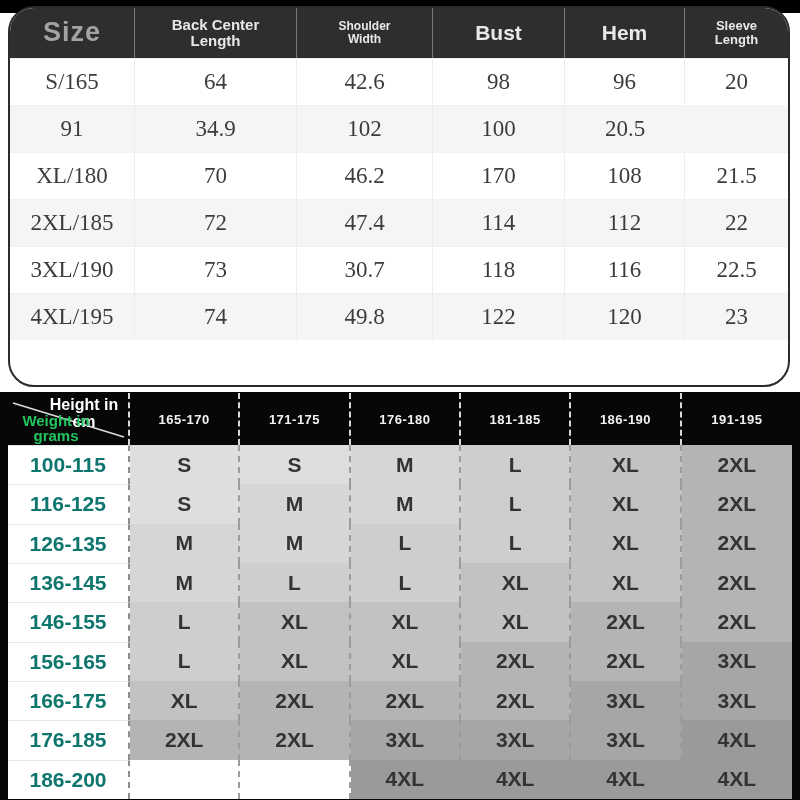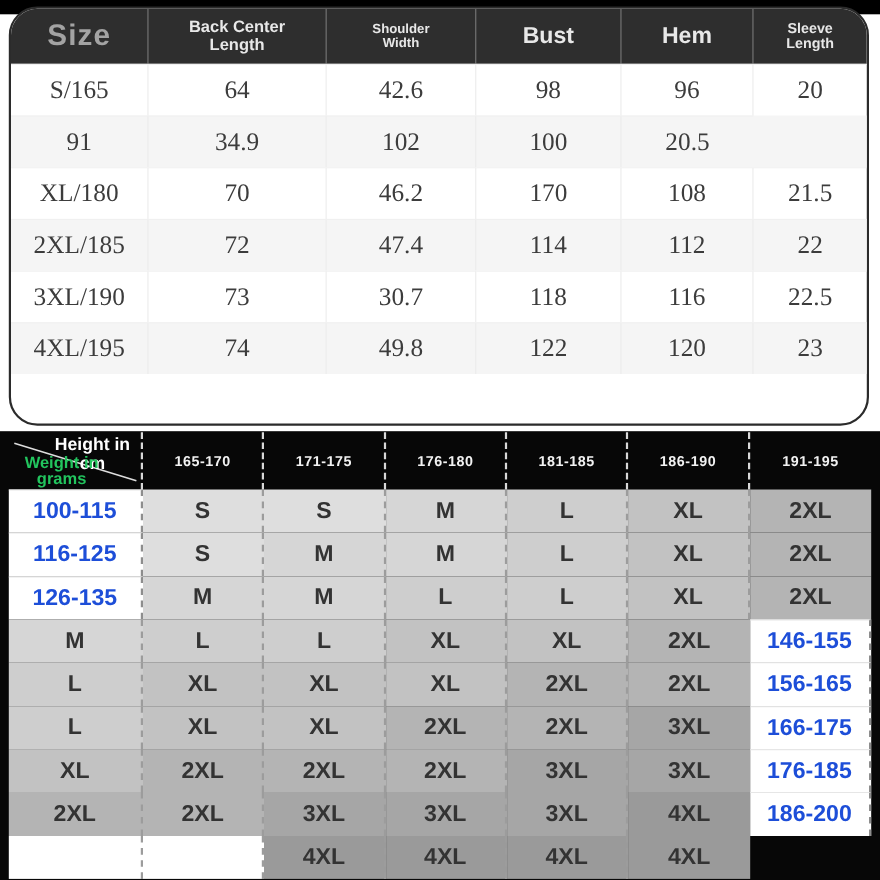--- a/index.html
+++ b/index.html
@@ -96,21 +96,21 @@
     color: #fff; font-weight: bold; font-size: 16px; line-height: 1.05;
   }
   .corner-bottom {
     position: absolute; bottom: 2px; left: 2px;
     width: 92px; text-align: center;
     color: #22c55e; font-weight: bold; font-size: 15px; line-height: 1.0;
   }
   .fl {
     display: flex; align-items: center; justify-content: center;
     background: #ffffff;
-    color: #1d4ed8; font-weight: bold; font-size: 21px;
+    color: #0f766e; font-weight: bold; font-size: 21px;
     border-right: 2px dashed #8d8d8d;
     border-top: 1px solid #e6e6e6;
   }
   .fc {
     display: flex; align-items: center; justify-content: center;
     font-weight: bold; font-size: 21px; color: #333333;
     border-right: 2px dashed #9c9c9c;
   }
   .fc.last { border-right: none; }
 </style>
@@ -214,20 +214,21 @@
       <div class="fc last" style="background: rgb(180, 180, 180);">2XL</div>
 
       <div class="fl">126-135</div>
       <div class="fc" style="background: rgb(214, 214, 214);">M</div>
       <div class="fc" style="background: rgb(214, 214, 214);">M</div>
       <div class="fc" style="background: rgb(206, 206, 206);">L</div>
       <div class="fc" style="background: rgb(206, 206, 206);">L</div>
       <div class="fc" style="background: rgb(194, 194, 194);">XL</div>
       <div class="fc last" style="background: rgb(180, 180, 180);">2XL</div>
 
+      <div class="fl">136-145</div>
       <div class="fc" style="background: rgb(214, 214, 214);">M</div>
       <div class="fc" style="background: rgb(206, 206, 206);">L</div>
       <div class="fc" style="background: rgb(206, 206, 206);">L</div>
       <div class="fc" style="background: rgb(194, 194, 194);">XL</div>
       <div class="fc" style="background: rgb(194, 194, 194);">XL</div>
       <div class="fc last" style="background: rgb(180, 180, 180);">2XL</div>
 
       <div class="fl">146-155</div>
       <div class="fc" style="background: rgb(206, 206, 206);">L</div>
       <div class="fc" style="background: rgb(194, 194, 194);">XL</div>

